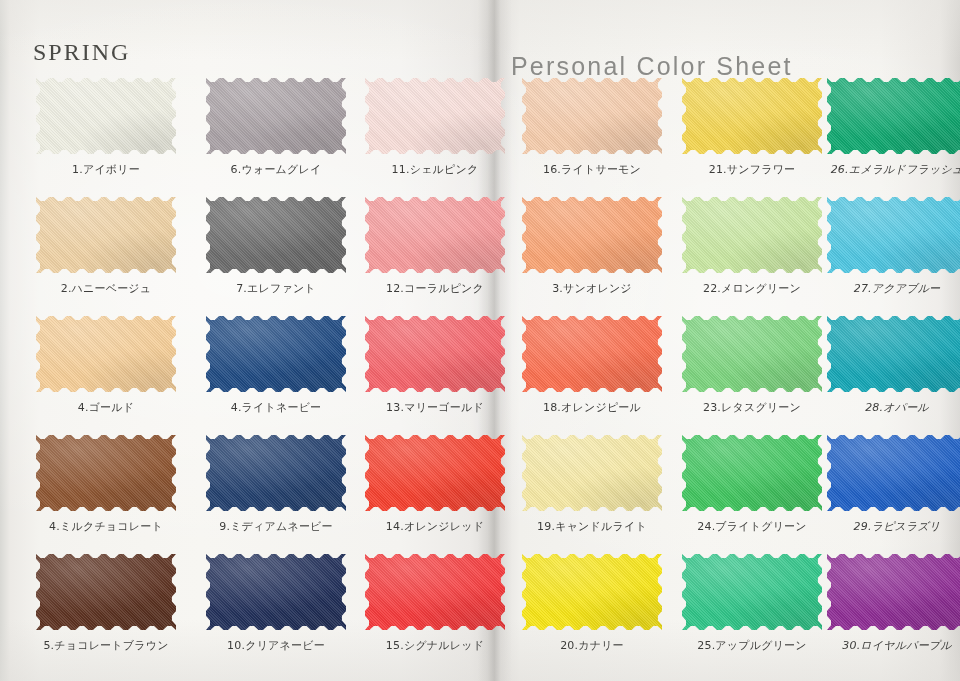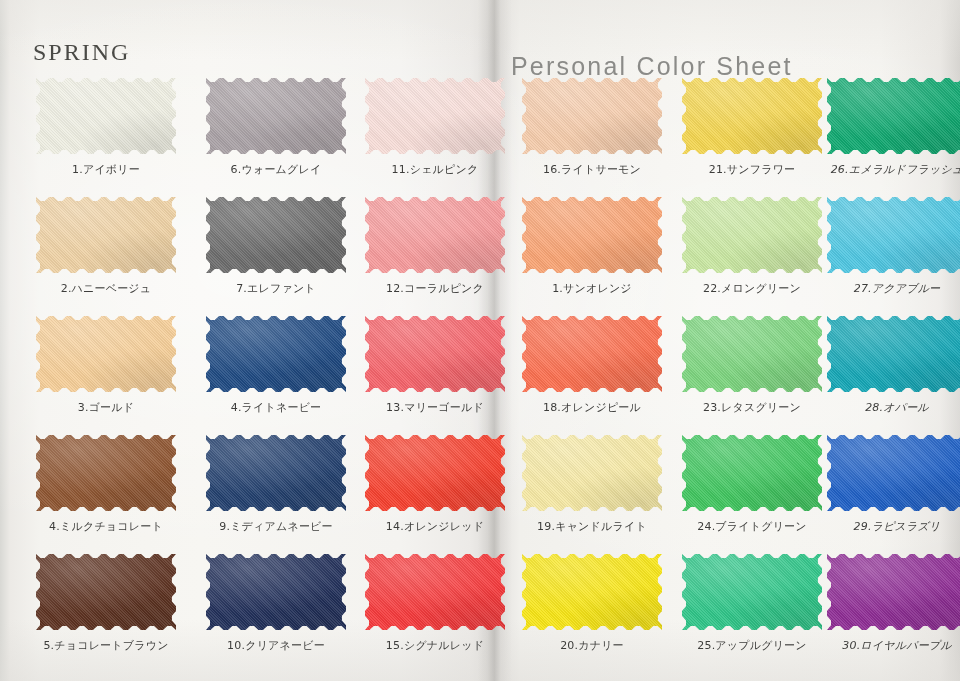--- a/index.html
+++ b/index.html
@@ -230,21 +230,21 @@
             </div>
           </div>
           <div class="label">12.コーラルピンク</div>
         </div>
         <div class="cell col3">
           <div class="swatch-wrap">
             <div class="swatch" style="background: rgb(248, 163, 115); clip-path: polygon(0px 0px, 4.4px 4px, 8.8px 4px, 13.1px 0px, 17.5px 0px, 21.9px 4px, 26.3px 4px, 30.6px 0px, 35px 0px, 39.4px 4px, 43.8px 4px, 48.1px 0px, 52.5px 0px, 56.9px 4px, 61.3px 4px, 65.6px 0px, 70px 0px, 74.4px 4px, 78.8px 4px, 83.1px 0px, 87.5px 0px, 91.9px 4px, 96.3px 4px, 100.6px 0px, 105px 0px, 109.4px 4px, 113.8px 4px, 118.1px 0px, 122.5px 0px, 126.9px 4px, 131.3px 4px, 135.6px 0px, 140px 0px, 140px 0px, 135.9px 4.8px, 135.9px 9.5px, 140px 14.3px, 140px 19px, 135.9px 23.8px, 135.9px 28.5px, 140px 33.3px, 140px 38px, 135.9px 42.8px, 135.9px 47.5px, 140px 52.3px, 140px 57px, 135.9px 61.8px, 135.9px 66.5px, 140px 71.3px, 140px 76px, 140px 76px, 135.6px 72px, 131.3px 72px, 126.9px 76px, 122.5px 76px, 118.1px 72px, 113.8px 72px, 109.4px 76px, 105px 76px, 100.6px 72px, 96.3px 72px, 91.9px 76px, 87.5px 76px, 83.1px 72px, 78.8px 72px, 74.4px 76px, 70px 76px, 65.6px 72px, 61.3px 72px, 56.9px 76px, 52.5px 76px, 48.1px 72px, 43.8px 72px, 39.4px 76px, 35px 76px, 30.6px 72px, 26.3px 72px, 21.9px 76px, 17.5px 76px, 13.1px 72px, 8.8px 72px, 4.4px 76px, 0px 76px, 0px 76px, 4px 71.3px, 4px 66.5px, 0px 61.8px, 0px 57px, 4px 52.3px, 4px 47.5px, 0px 42.8px, 0px 38px, 4px 33.3px, 4px 28.5px, 0px 23.8px, 0px 19px, 4px 14.3px, 4px 9.5px, 0px 4.8px); mask-image: none;">
               <div class="fabric"></div>
             </div>
           </div>
-          <div class="label">1.サンオレンジ</div>
+          <div class="label">3.サンオレンジ</div>
         </div>
         <div class="cell col4">
           <div class="swatch-wrap">
             <div class="swatch" style="background: rgb(201, 231, 162); clip-path: polygon(0px 0px, 4.4px 4px, 8.8px 4px, 13.1px 0px, 17.5px 0px, 21.9px 4px, 26.3px 4px, 30.6px 0px, 35px 0px, 39.4px 4px, 43.8px 4px, 48.1px 0px, 52.5px 0px, 56.9px 4px, 61.3px 4px, 65.6px 0px, 70px 0px, 74.4px 4px, 78.8px 4px, 83.1px 0px, 87.5px 0px, 91.9px 4px, 96.3px 4px, 100.6px 0px, 105px 0px, 109.4px 4px, 113.8px 4px, 118.1px 0px, 122.5px 0px, 126.9px 4px, 131.3px 4px, 135.6px 0px, 140px 0px, 140px 0px, 135.9px 4.8px, 135.9px 9.5px, 140px 14.3px, 140px 19px, 135.9px 23.8px, 135.9px 28.5px, 140px 33.3px, 140px 38px, 135.9px 42.8px, 135.9px 47.5px, 140px 52.3px, 140px 57px, 135.9px 61.8px, 135.9px 66.5px, 140px 71.3px, 140px 76px, 140px 76px, 135.6px 72px, 131.3px 72px, 126.9px 76px, 122.5px 76px, 118.1px 72px, 113.8px 72px, 109.4px 76px, 105px 76px, 100.6px 72px, 96.3px 72px, 91.9px 76px, 87.5px 76px, 83.1px 72px, 78.8px 72px, 74.4px 76px, 70px 76px, 65.6px 72px, 61.3px 72px, 56.9px 76px, 52.5px 76px, 48.1px 72px, 43.8px 72px, 39.4px 76px, 35px 76px, 30.6px 72px, 26.3px 72px, 21.9px 76px, 17.5px 76px, 13.1px 72px, 8.8px 72px, 4.4px 76px, 0px 76px, 0px 76px, 4px 71.3px, 4px 66.5px, 0px 61.8px, 0px 57px, 4px 52.3px, 4px 47.5px, 0px 42.8px, 0px 38px, 4px 33.3px, 4px 28.5px, 0px 23.8px, 0px 19px, 4px 14.3px, 4px 9.5px, 0px 4.8px); mask-image: none;">
               <div class="fabric"></div>
             </div>
           </div>
           <div class="label">22.メロングリーン</div>
         </div>
         <div class="cell col5">
@@ -256,21 +256,21 @@
           <div class="label">27.アクアブルー</div>
         </div>
       </div>
       <div class="row">
         <div class="cell col0">
           <div class="swatch-wrap">
             <div class="swatch" style="background: rgb(245, 206, 152); clip-path: polygon(0px 0px, 4.4px 4px, 8.8px 4px, 13.1px 0px, 17.5px 0px, 21.9px 4px, 26.3px 4px, 30.6px 0px, 35px 0px, 39.4px 4px, 43.8px 4px, 48.1px 0px, 52.5px 0px, 56.9px 4px, 61.3px 4px, 65.6px 0px, 70px 0px, 74.4px 4px, 78.8px 4px, 83.1px 0px, 87.5px 0px, 91.9px 4px, 96.3px 4px, 100.6px 0px, 105px 0px, 109.4px 4px, 113.8px 4px, 118.1px 0px, 122.5px 0px, 126.9px 4px, 131.3px 4px, 135.6px 0px, 140px 0px, 140px 0px, 135.9px 4.8px, 135.9px 9.5px, 140px 14.3px, 140px 19px, 135.9px 23.8px, 135.9px 28.5px, 140px 33.3px, 140px 38px, 135.9px 42.8px, 135.9px 47.5px, 140px 52.3px, 140px 57px, 135.9px 61.8px, 135.9px 66.5px, 140px 71.3px, 140px 76px, 140px 76px, 135.6px 72px, 131.3px 72px, 126.9px 76px, 122.5px 76px, 118.1px 72px, 113.8px 72px, 109.4px 76px, 105px 76px, 100.6px 72px, 96.3px 72px, 91.9px 76px, 87.5px 76px, 83.1px 72px, 78.8px 72px, 74.4px 76px, 70px 76px, 65.6px 72px, 61.3px 72px, 56.9px 76px, 52.5px 76px, 48.1px 72px, 43.8px 72px, 39.4px 76px, 35px 76px, 30.6px 72px, 26.3px 72px, 21.9px 76px, 17.5px 76px, 13.1px 72px, 8.8px 72px, 4.4px 76px, 0px 76px, 0px 76px, 4px 71.3px, 4px 66.5px, 0px 61.8px, 0px 57px, 4px 52.3px, 4px 47.5px, 0px 42.8px, 0px 38px, 4px 33.3px, 4px 28.5px, 0px 23.8px, 0px 19px, 4px 14.3px, 4px 9.5px, 0px 4.8px); mask-image: none;">
               <div class="fabric"></div>
             </div>
           </div>
-          <div class="label">3.ゴールド</div>
+          <div class="label">4.ゴールド</div>
         </div>
         <div class="cell col1">
           <div class="swatch-wrap">
             <div class="swatch" style="background: rgb(31, 74, 130); clip-path: polygon(0px 0px, 4.4px 4px, 8.8px 4px, 13.1px 0px, 17.5px 0px, 21.9px 4px, 26.3px 4px, 30.6px 0px, 35px 0px, 39.4px 4px, 43.8px 4px, 48.1px 0px, 52.5px 0px, 56.9px 4px, 61.3px 4px, 65.6px 0px, 70px 0px, 74.4px 4px, 78.8px 4px, 83.1px 0px, 87.5px 0px, 91.9px 4px, 96.3px 4px, 100.6px 0px, 105px 0px, 109.4px 4px, 113.8px 4px, 118.1px 0px, 122.5px 0px, 126.9px 4px, 131.3px 4px, 135.6px 0px, 140px 0px, 140px 0px, 135.9px 4.8px, 135.9px 9.5px, 140px 14.3px, 140px 19px, 135.9px 23.8px, 135.9px 28.5px, 140px 33.3px, 140px 38px, 135.9px 42.8px, 135.9px 47.5px, 140px 52.3px, 140px 57px, 135.9px 61.8px, 135.9px 66.5px, 140px 71.3px, 140px 76px, 140px 76px, 135.6px 72px, 131.3px 72px, 126.9px 76px, 122.5px 76px, 118.1px 72px, 113.8px 72px, 109.4px 76px, 105px 76px, 100.6px 72px, 96.3px 72px, 91.9px 76px, 87.5px 76px, 83.1px 72px, 78.8px 72px, 74.4px 76px, 70px 76px, 65.6px 72px, 61.3px 72px, 56.9px 76px, 52.5px 76px, 48.1px 72px, 43.8px 72px, 39.4px 76px, 35px 76px, 30.6px 72px, 26.3px 72px, 21.9px 76px, 17.5px 76px, 13.1px 72px, 8.8px 72px, 4.4px 76px, 0px 76px, 0px 76px, 4px 71.3px, 4px 66.5px, 0px 61.8px, 0px 57px, 4px 52.3px, 4px 47.5px, 0px 42.8px, 0px 38px, 4px 33.3px, 4px 28.5px, 0px 23.8px, 0px 19px, 4px 14.3px, 4px 9.5px, 0px 4.8px); mask-image: none;">
               <div class="fabric"></div>
             </div>
           </div>
           <div class="label">4.ライトネービー</div>
         </div>
         <div class="cell col2">

